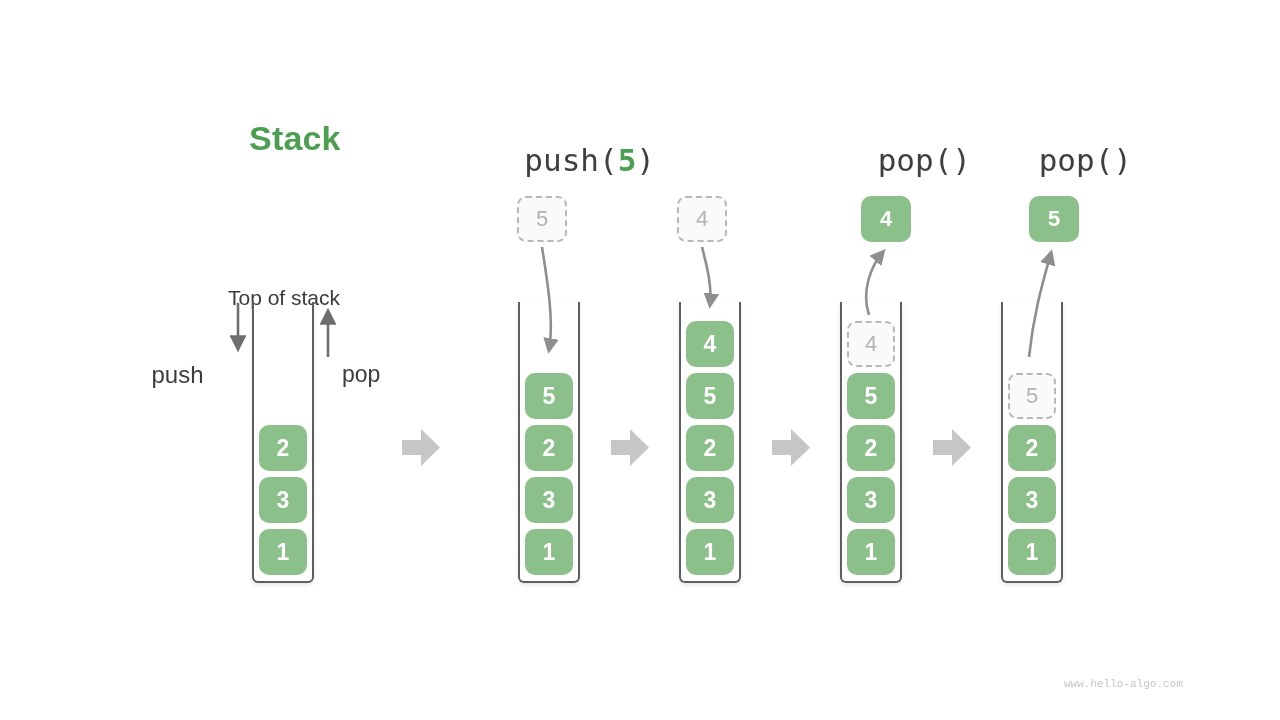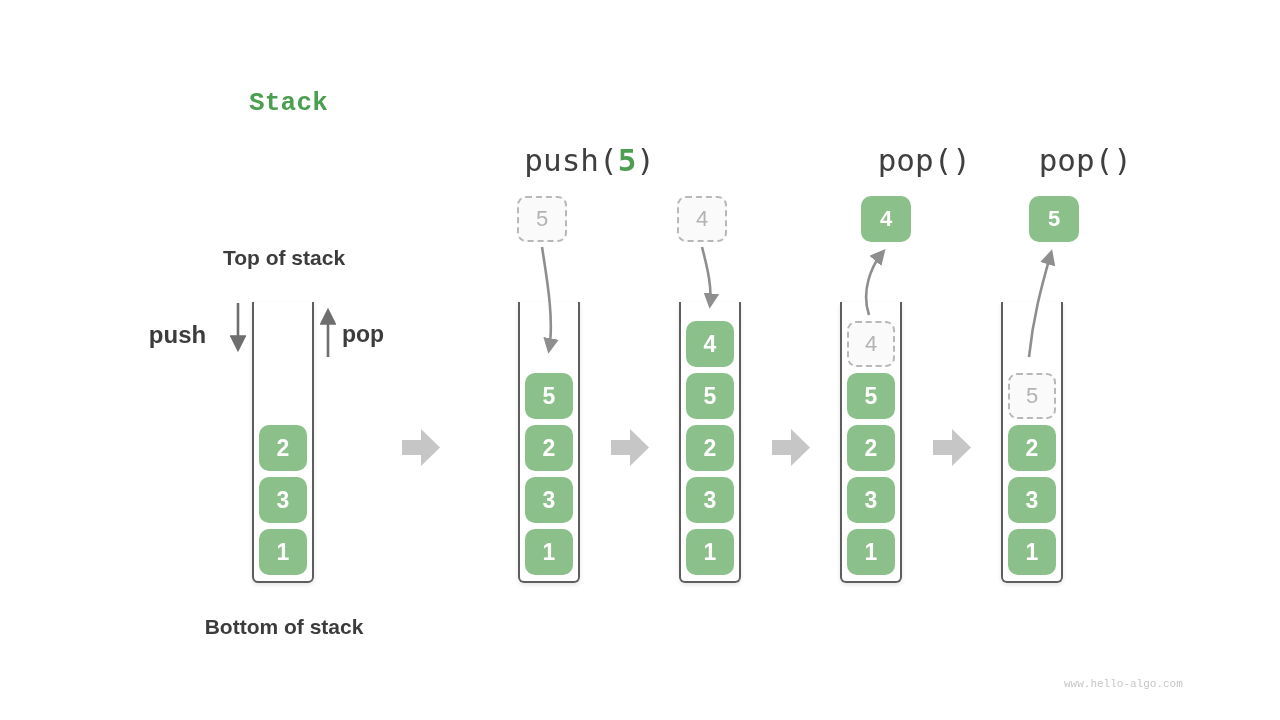--- a/index.html
+++ b/index.html
@@ -1,24 +1,24 @@
 <!DOCTYPE html>
 <html style="--green-box: #8bc08a; --green-accent: #4c9e50; --text-dark: #3c3c3c; --tube-stroke: #5e5e5e; --straight-arrow: #6e6e6e; --curved-arrow: #8e8e8e; --block-arrow: #c6c6c6; --ghost-fill: #fafafa; --ghost-border: #b8b8b8; --ghost-text: #b3b3b3; --watermark: #c6c6c6;"><head>
 <meta charset="utf-8">
 <style>
   html,body{margin:0;padding:0;background:#ffffff;}
   .canvas{
     position:relative;width:1280px;height:720px;background:#ffffff;overflow:hidden;
     font-family:"Liberation Sans",sans-serif;
   }
   .title{
-    position:absolute;left:249px;top:88px;font-size:26px;font-weight:bold;
-    color:var(--green-accent,#4c9e50);letter-spacing:0.2px;font-family:Liberation Mono, monospace;
+    position:absolute;left:249px;top:119px;font-size:34px;font-weight:bold;
+    color:var(--green-accent,#4c9e50);letter-spacing:0.2px;
   }
-  .lbl{position:absolute;font-weight:bold;color:var(--text-dark,#3c3c3c);font-size:21px;}
+  .lbl{position:absolute;font-weight:normal;color:var(--text-dark,#3c3c3c);font-size:21px;margin-top:40px;}
   .top-label{left:184px;top:246px;width:200px;text-align:center;}
   .bottom-label{left:174px;top:615px;width:220px;text-align:center;}
   .push-label{left:130px;top:321px;width:95px;text-align:center;font-size:24px;}
   .pop-label{left:342px;top:321px;font-size:23px;}
   .tube{
     position:absolute;top:302px;width:62px;height:281px;box-sizing:border-box;
     border-left:2px solid var(--tube-stroke,#5e5e5e);
     border-right:2px solid var(--tube-stroke,#5e5e5e);
     border-bottom:2px solid var(--tube-stroke,#5e5e5e);
     border-radius:0 0 6px 6px;
@@ -63,21 +63,20 @@
     color:var(--watermark,#c6c6c6);
   }
 </style>
 </head>
 <body>
 
 <div class="canvas">
 
   <div class="title">Stack</div>
   <div class="lbl top-label">Top of stack</div>
-  <div class="lbl bottom-label">Bottom of stack</div>
   <div class="lbl push-label">push</div>
   <div class="lbl pop-label">pop</div>
 
   <div class="op" style="left:485px"><span>push(</span><span class="arg">5</span><span>)</span></div>
   <div class="op" style="left:801px"><span>pop()</span></div>
   <div class="op" style="left:962px"><span>pop()</span></div>
 
   <div class="float-box dashed" style="left:517px">5</div>
   <div class="float-box dashed" style="left:677px">4</div>
   <div class="float-box solid" style="left:861px">4</div>

